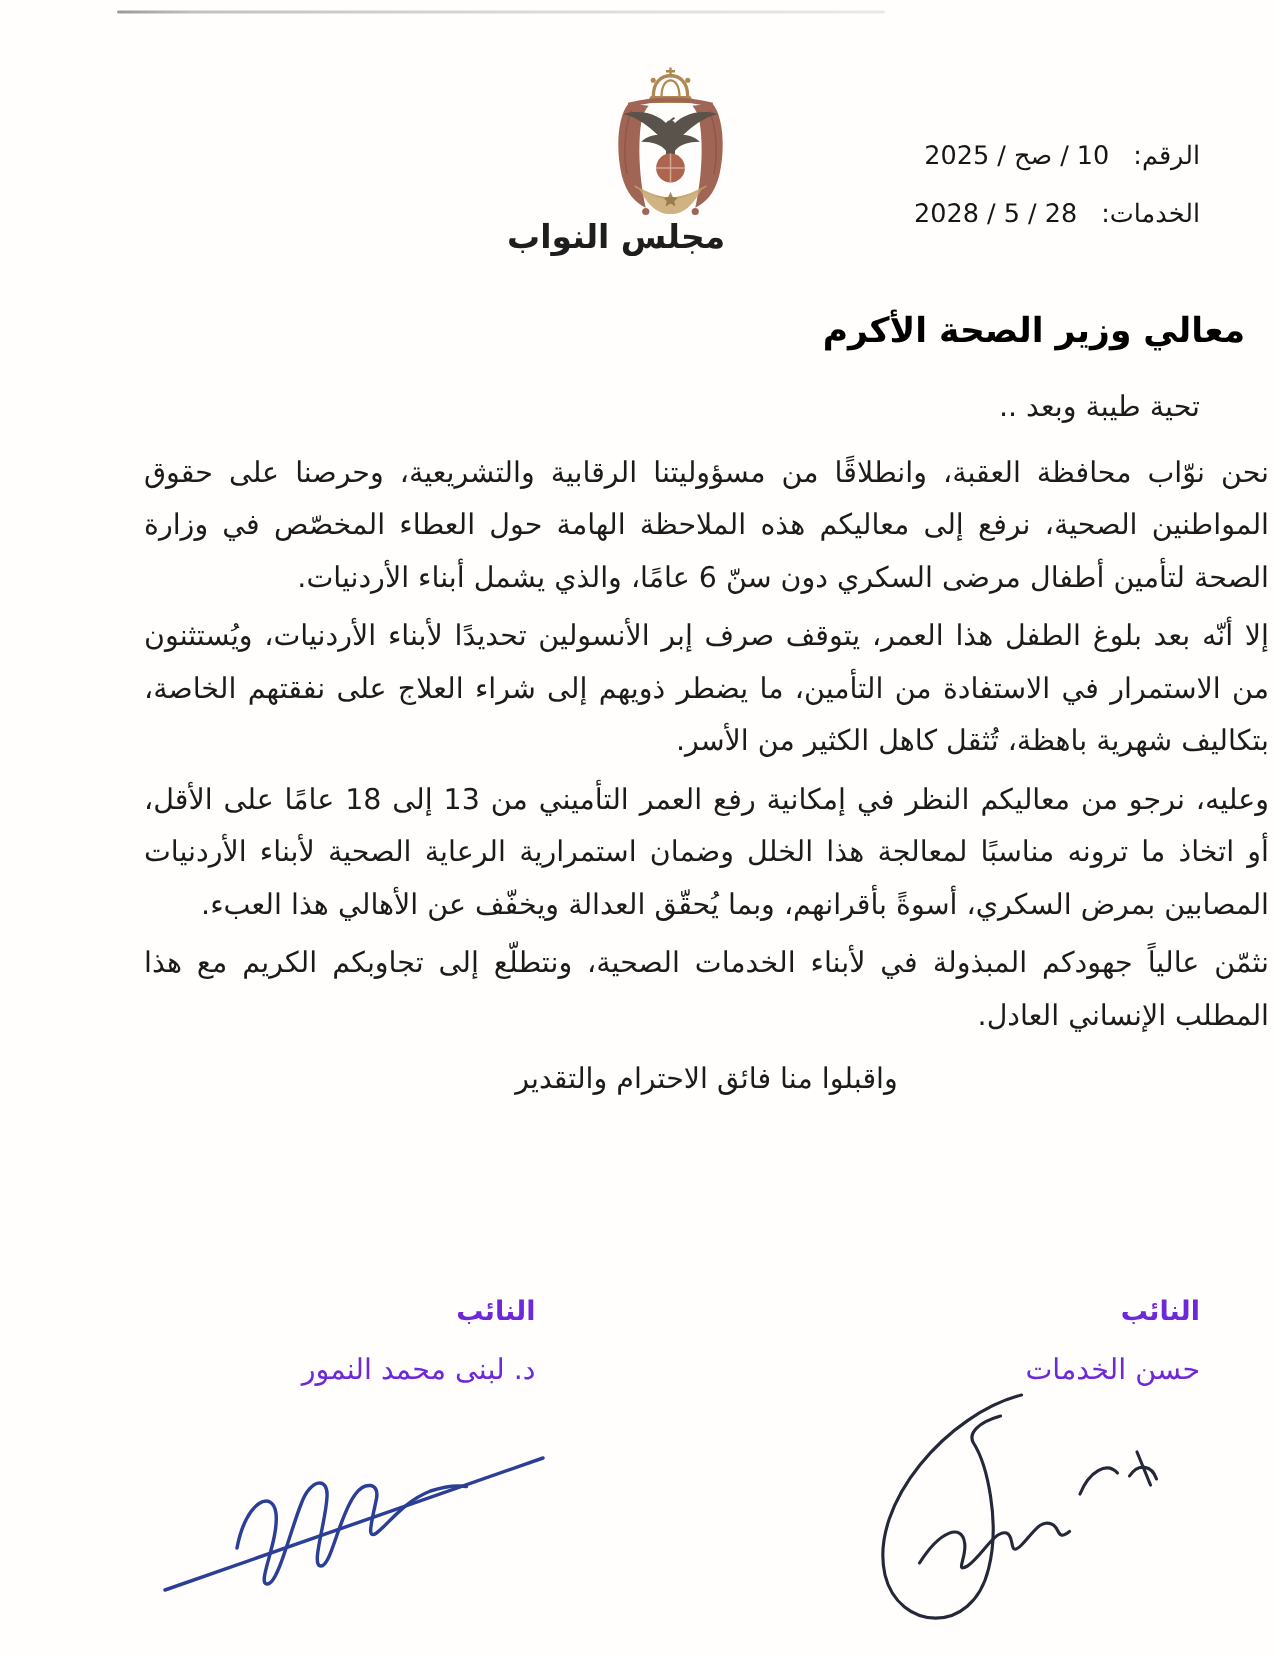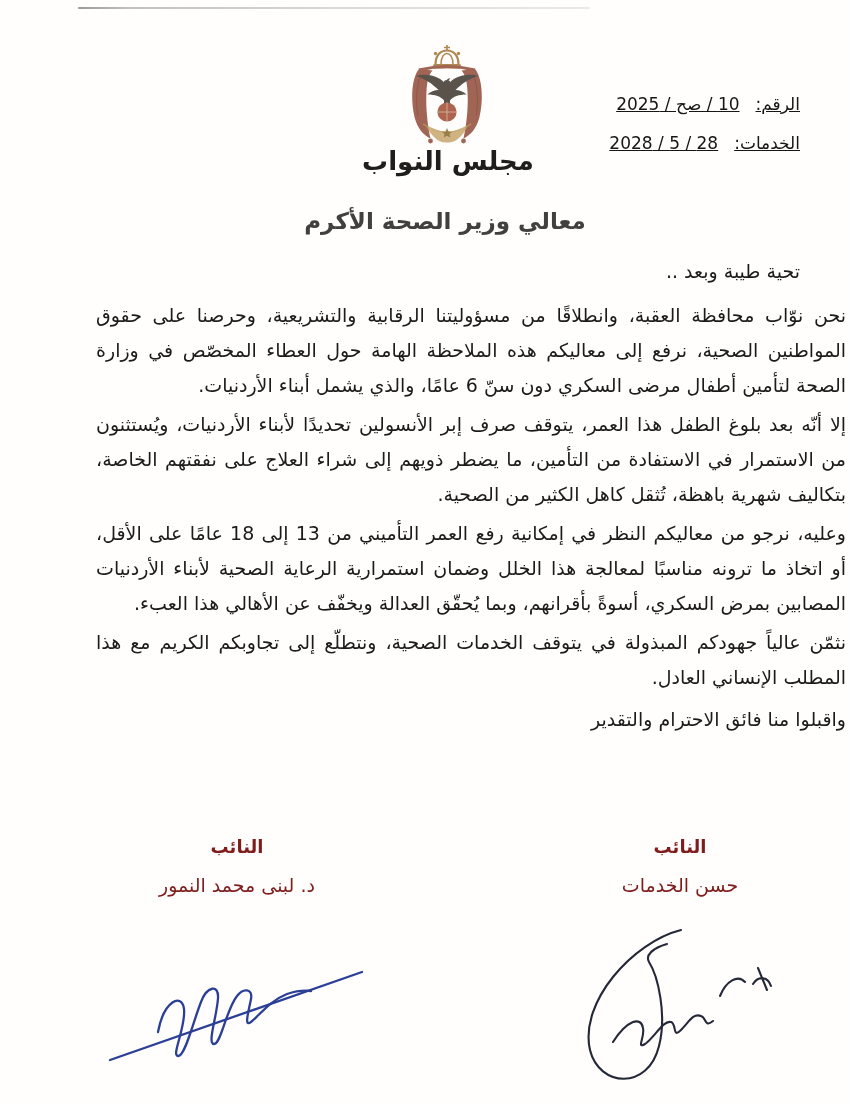--- a/index.html
+++ b/index.html
@@ -22,55 +22,55 @@
     background:linear-gradient(90deg,#474747,#8f8f8f 10%,#bdbdbd 55%,#d8d8d8);
     opacity:.55;border-radius:1px;
   }
   
   .emblem{
     position:absolute;top:44px;left:397px;width:100px;height:104px;
     opacity:.93;
   }
   .org-name{
     position:absolute;top:146px;left:338px;width:220px;
-    text-align:center;font-size:26px;font-weight:700;color:#1e1e1e;
+    text-align:left;font-size:22px;font-weight:700;color:#1e1e1e;
     letter-spacing:-.5px;
   }
   
   .meta{
     position:absolute;top:94px;right:50px;
     font-size:17px;color:#161616;
   }
-  .meta-line{margin-bottom:19px;white-space:nowrap;text-decoration:underline;}
+  .meta-line{margin-bottom:19px;white-space:nowrap;}
   .meta .val{margin-right:16px;}
   
   .recipient{
     position:absolute;top:208px;left:60px;width:770px;margin:0;
-    text-align:center;font-size:23px;font-weight:700;color:#404040;
+    font-size:23px;font-weight:700;color:#000000;
   }
   
   .bodytext{
     position:absolute;top:256px;right:4px;left:96px;
     font-size:19px;
   }
   .salutation{
     margin:0 46px 12px 0;font-size:19px;line-height:30px;
   }
   .para{
     margin:0 0 4px 0;
     line-height:35px;
     text-align:justify;
     text-align-last:right;
   }
   .closing{
-    margin:13px 0 0 0;font-size:19px;
+    margin:13px 0 0 0;text-align:center;font-size:19px;
   }
   
   .sig{
-    position:absolute;top:836px;width:240px;text-align:center;color:#7f1d1d;
+    position:absolute;top:864px;width:240px;text-align:right;color:#6d28d9;
   }
   .sig-right{right:50px;}
   .sig-left{left:117px;}
   .sig .sig-title{font-size:18px;font-weight:700;}
   .sig .sig-name{font-size:19px;font-weight:400;margin-top:17px;white-space:nowrap;}
   .sig-scribble{position:absolute;}
   .sig-scribble-right{top:924px;left:563px;width:250px;height:170px;}
   .sig-scribble-left{top:938px;left:106px;width:264px;height:132px;}
 </style>
 </head>
@@ -127,23 +127,23 @@
     <div class="meta-line">
       <span class="lbl">الخدمات:</span><span class="val">28 / 5 / 2028</span>
     </div>
   </div>
 
   <h1 class="recipient">معالي وزير الصحة الأكرم</h1>
 
   <div class="bodytext">
     <p class="salutation">تحية طيبة وبعد ..</p>
     <p class="para">نحن نوّاب محافظة العقبة، وانطلاقًا من مسؤوليتنا الرقابية والتشريعية، وحرصنا على حقوق المواطنين الصحية، نرفع إلى معاليكم هذه الملاحظة الهامة حول العطاء المخصّص في وزارة الصحة لتأمين أطفال مرضى السكري دون سنّ 6 عامًا، والذي يشمل أبناء الأردنيات.</p>
-    <p class="para">إلا أنّه بعد بلوغ الطفل هذا العمر، يتوقف صرف إبر الأنسولين تحديدًا لأبناء الأردنيات، ويُستثنون من الاستمرار في الاستفادة من التأمين، ما يضطر ذويهم إلى شراء العلاج على نفقتهم الخاصة، بتكاليف شهرية باهظة، تُثقل كاهل الكثير من الصحية.</p>
+    <p class="para">إلا أنّه بعد بلوغ الطفل هذا العمر، يتوقف صرف إبر الأنسولين تحديدًا لأبناء الأردنيات، ويُستثنون من الاستمرار في الاستفادة من التأمين، ما يضطر ذويهم إلى شراء العلاج على نفقتهم الخاصة، بتكاليف شهرية باهظة، تُثقل كاهل الكثير من الأسر.</p>
     <p class="para">وعليه، نرجو من معاليكم النظر في إمكانية رفع العمر التأميني من 13 إلى 18 عامًا على الأقل، أو اتخاذ ما ترونه مناسبًا لمعالجة هذا الخلل وضمان استمرارية الرعاية الصحية لأبناء الأردنيات المصابين بمرض السكري، أسوةً بأقرانهم، وبما يُحقّق العدالة ويخفّف عن الأهالي هذا العبء.</p>
-    <p class="para">نثمّن عالياً جهودكم المبذولة في يتوقف الخدمات الصحية، ونتطلّع إلى تجاوبكم الكريم مع هذا المطلب الإنساني العادل.</p>
+    <p class="para">نثمّن عالياً جهودكم المبذولة في لأبناء الخدمات الصحية، ونتطلّع إلى تجاوبكم الكريم مع هذا المطلب الإنساني العادل.</p>
     <p class="closing">واقبلوا منا فائق الاحترام والتقدير</p>
   </div>
 
   <div class="sig sig-right">
     <div class="sig-title">النائب</div>
     <div class="sig-name">حسن الخدمات</div>
   </div>
   <svg class="sig-scribble sig-scribble-right" viewBox="0 0 250 170" aria-hidden="true">
     <g fill="none" stroke="#242838" stroke-width="2.1" stroke-linecap="round">
       <path d="M118 6 C70 18 16 78 27 126 C36 163 85 167 96 122 C104 91 95 52 86 38 C82 31 90 24 104 20"></path>

